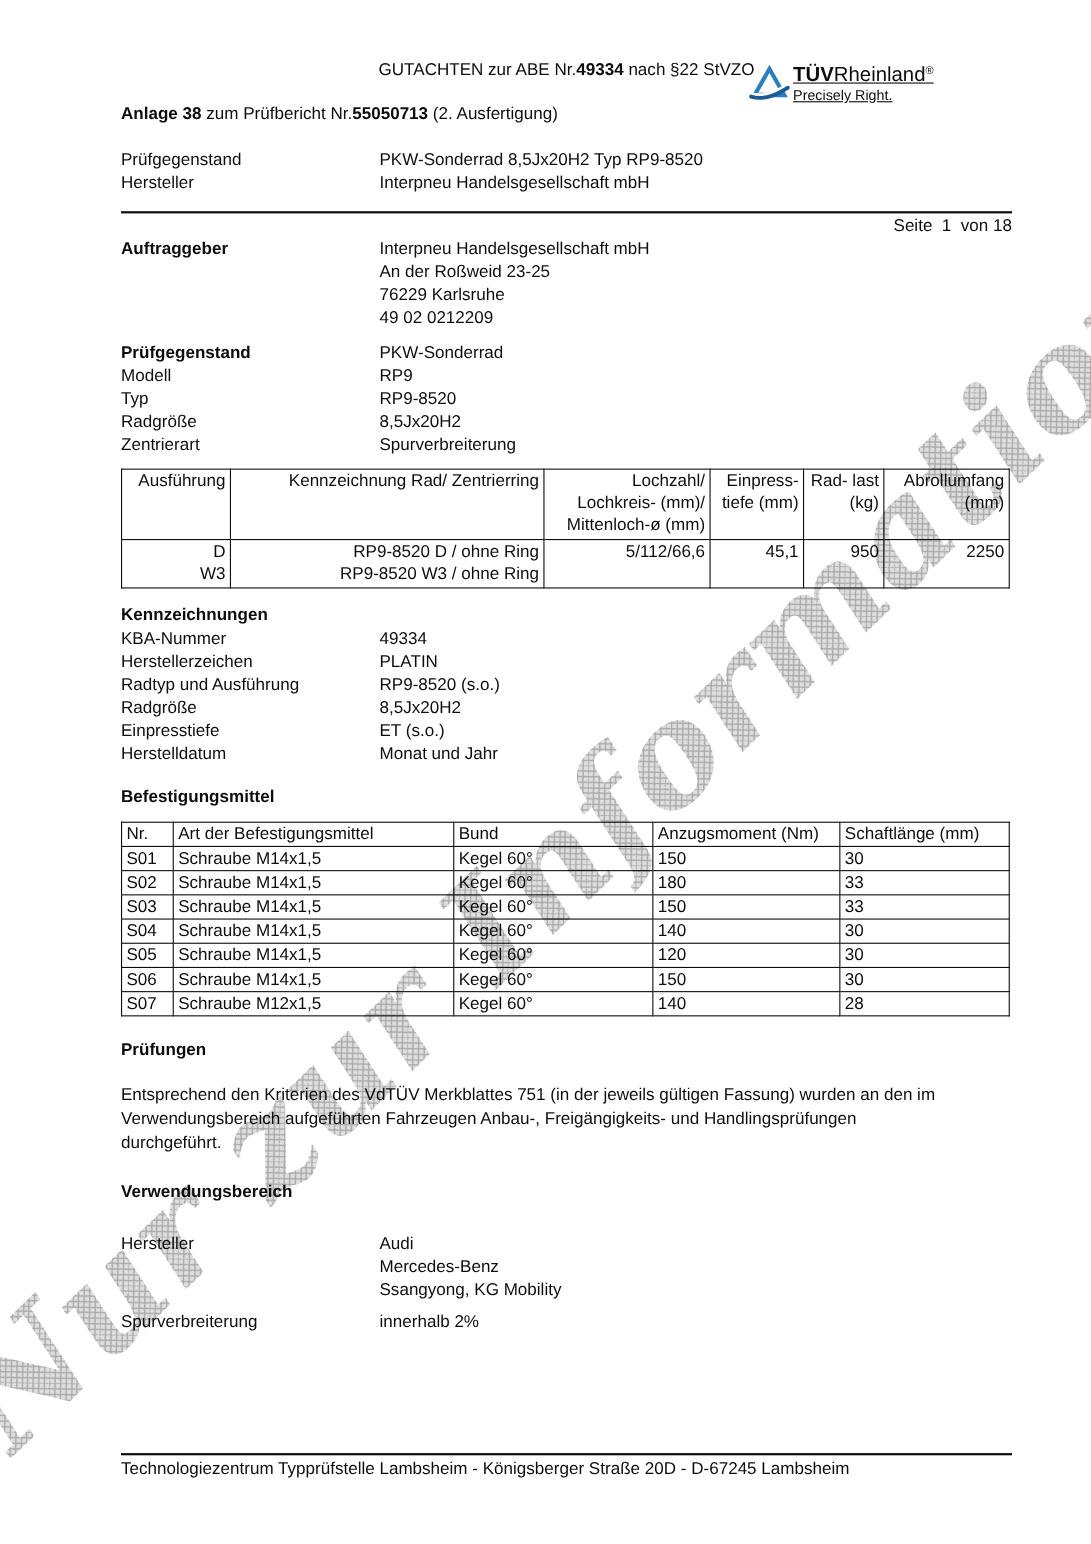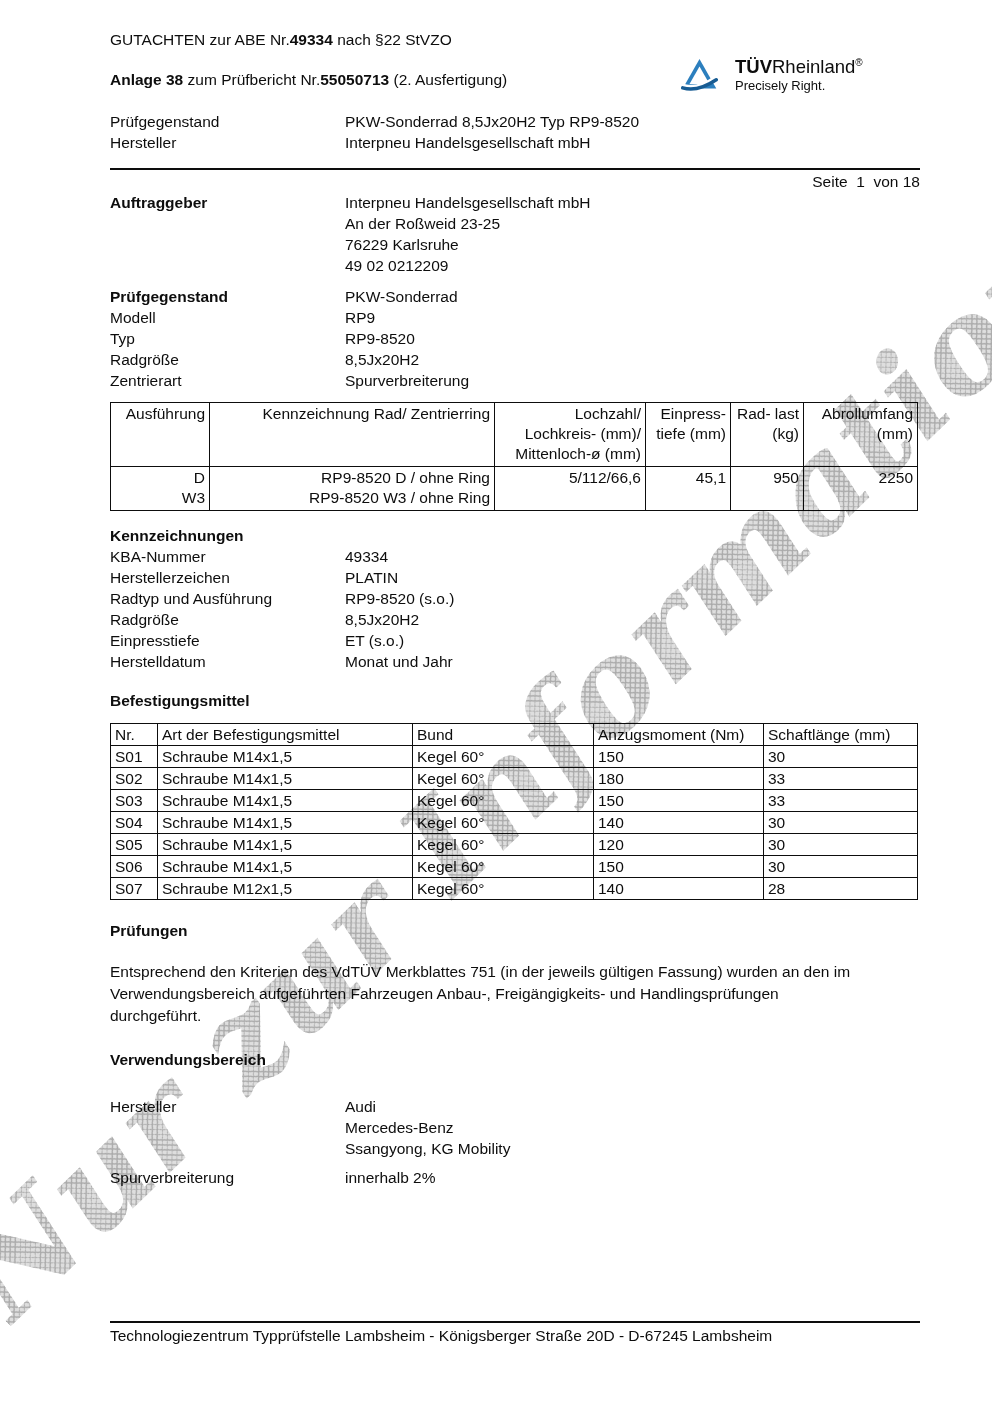--- a/index.html
+++ b/index.html
@@ -20,32 +20,32 @@
     font-style:italic;font-weight:bold;font-size:128px;letter-spacing:2px;white-space:nowrap;
     background-color:#d6d6d6;
     background-image:
       repeating-linear-gradient(45deg, rgba(148,148,148,.95) 0 1.2px, transparent 1.2px 5px),
       repeating-linear-gradient(-45deg, rgba(148,148,148,.95) 0 1.2px, transparent 1.2px 5px);
     -webkit-background-clip:text;background-clip:text;color:transparent;
     opacity:.8;mix-blend-mode:multiply;
   }
 
   
-  .logo{position:absolute;left:681px;top:54px;display:flex;gap:17px;align-items:center;z-index:1;}
+  .logo{position:absolute;left:681px;top:54px;display:flex;gap:3px;align-items:flex-end;z-index:1;text-decoration:underline;}
   .logo svg{display:block;margin-top:1px;}
   .logo-brand{font-size:18.5px;line-height:22px;color:#0d0d0d;}
   .logo-brand .reg{font-size:10px;vertical-align:super;line-height:0;}
   .logo-tagline{font-size:13px;line-height:15px;color:#0d0d0d;}
 
   
   .kv{display:flex;}
   .kv-label{width:235px;flex:none;}
   .kv-value{flex:1;}
 
-  .title-line{padding-top:29px;}
+  .title-line{padding-top:53px;text-align:center;}
   .annex-line{margin-top:19px;}
   .kv1{margin-top:21px;}
   .rule{border-top:2px solid #0d0d0d;height:0;}
   .rule1{margin-top:15px;}
   .seite{margin-top:1px;text-align:right;white-space:pre;}
   .kv2{margin-top:10px;}
 
   
   table{border-collapse:collapse;table-layout:fixed;width:807px;}
   td,th{border:1.5px solid #0d0d0d;padding:1px 4px 2px 4px;vertical-align:top;

